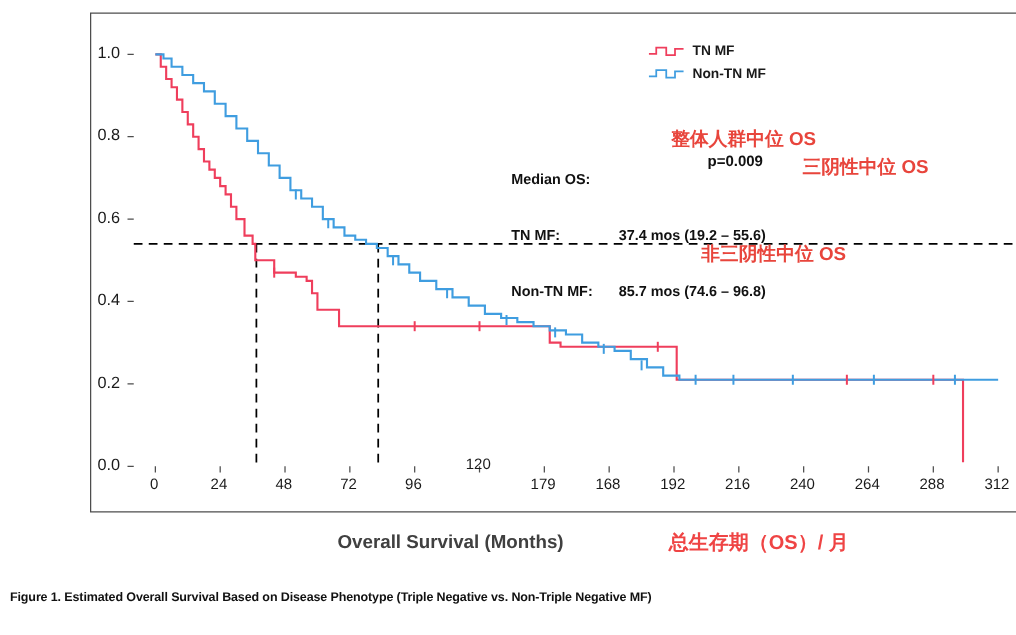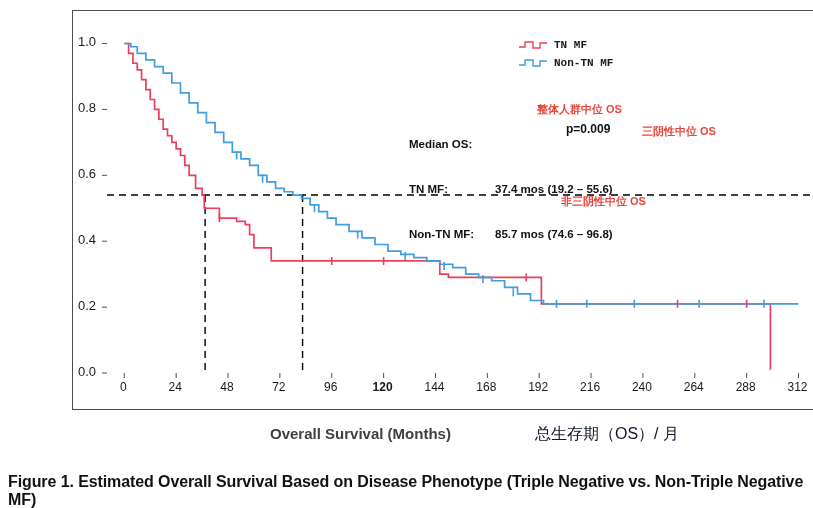--- a/index.html
+++ b/index.html
@@ -49,22 +49,22 @@
     top: 425px;
     font-size: 15px;
     font-weight: bold;
     color: #404040;
   }
   .x-axis-title-cn {
     position: absolute;
     left: 535px;
     top: 424px;
     font-size: 16px;
-    font-weight: normal;
-    color: #0f172a;
+    font-weight: bold;
+    color: #ef4444;
   }
 
   .ytick-label {
     position: absolute;
     font-size: 13px;
     color: #1a1a1a;
     text-align: right;
     width: 40px;
   }
   .xtick-label {
@@ -79,24 +79,23 @@
   .legend {
     position: absolute;
     left: 519px;
     top: 35px;
     font-size: 11px;
     font-weight: bold;
     color: #1a1a1a;
   }
   .legend-row {
     display: flex;
-    align-items: flex-end;
+    align-items: flex-start;
     height: 16px;
     margin-bottom: 2px;
-    font-family: Liberation Mono, monospace;
   }
   .legend-swatch {
     width: 28px;
     height: 12px;
     margin-right: 7px;
     position: relative;
   }
   .legend-swatch svg { display: block; }
 
   
@@ -116,35 +115,35 @@
   .pvalue {
     position: absolute;
     left: 566px;
     top: 122px;
     font-size: 12px;
     font-weight: bold;
     color: #111111;
   }
   .cn-note {
     position: absolute;
-    font-size: 11px;
+    font-size: 15px;
     font-weight: bold;
     color: #e8453c;
     white-space: nowrap;
   }
   .cn-1 { left: 537px; top: 102px; }
   .cn-2 { left: 642px; top: 124px; }
   .cn-3 { left: 561px; top: 146px; margin-top: 48px; }
 
   
   .caption {
     position: absolute;
     left: 8px;
     top: 473px;
-    font-size: 16px;
+    font-size: 10px;
     font-weight: bold;
     color: #111111;
     letter-spacing: -0.1px;
   }
 </style>
 </head>
 <body>
 
 <div id="root">
 
@@ -207,22 +206,22 @@
       <div class="ytick-label" style="left: 56px; top: 298.095px;">0.2</div>
       <div class="ytick-label" style="left: 56px; top: 232.19px;">0.4</div>
       <div class="ytick-label" style="left: 56px; top: 166.286px;">0.6</div>
       <div class="ytick-label" style="left: 56px; top: 100.381px;">0.8</div>
       <div class="ytick-label" style="left: 56px; top: 34.4762px;">1.0</div>
       <div class="xtick-label" style="left: 103.288px; top: 380px;">0</div>
       <div class="xtick-label" style="left: 155.152px; top: 380px;">24</div>
       <div class="xtick-label" style="left: 207.015px; top: 380px;">48</div>
       <div class="xtick-label" style="left: 258.879px; top: 380px;">72</div>
       <div class="xtick-label" style="left: 310.743px; top: 380px;">96</div>
-      <div class="xtick-label" style="left: 362.607px; top: 380px; font-weight: bold;">120</div>
-      <div class="xtick-label" style="left: 414.471px; top: 380px;">144</div>
+      <div class="xtick-label" style="left: 362.607px; top: 364px;">120</div>
+      <div class="xtick-label" style="left: 414.471px; top: 380px;">179</div>
       <div class="xtick-label" style="left: 466.334px; top: 380px;">168</div>
       <div class="xtick-label" style="left: 518.198px; top: 380px;">192</div>
       <div class="xtick-label" style="left: 570.062px; top: 380px;">216</div>
       <div class="xtick-label" style="left: 621.926px; top: 380px;">240</div>
       <div class="xtick-label" style="left: 673.789px; top: 380px;">264</div>
       <div class="xtick-label" style="left: 725.653px; top: 380px;">288</div>
       <div class="xtick-label" style="left: 777.517px; top: 380px;">312</div>
     </div>
 
   <div class="legend">

